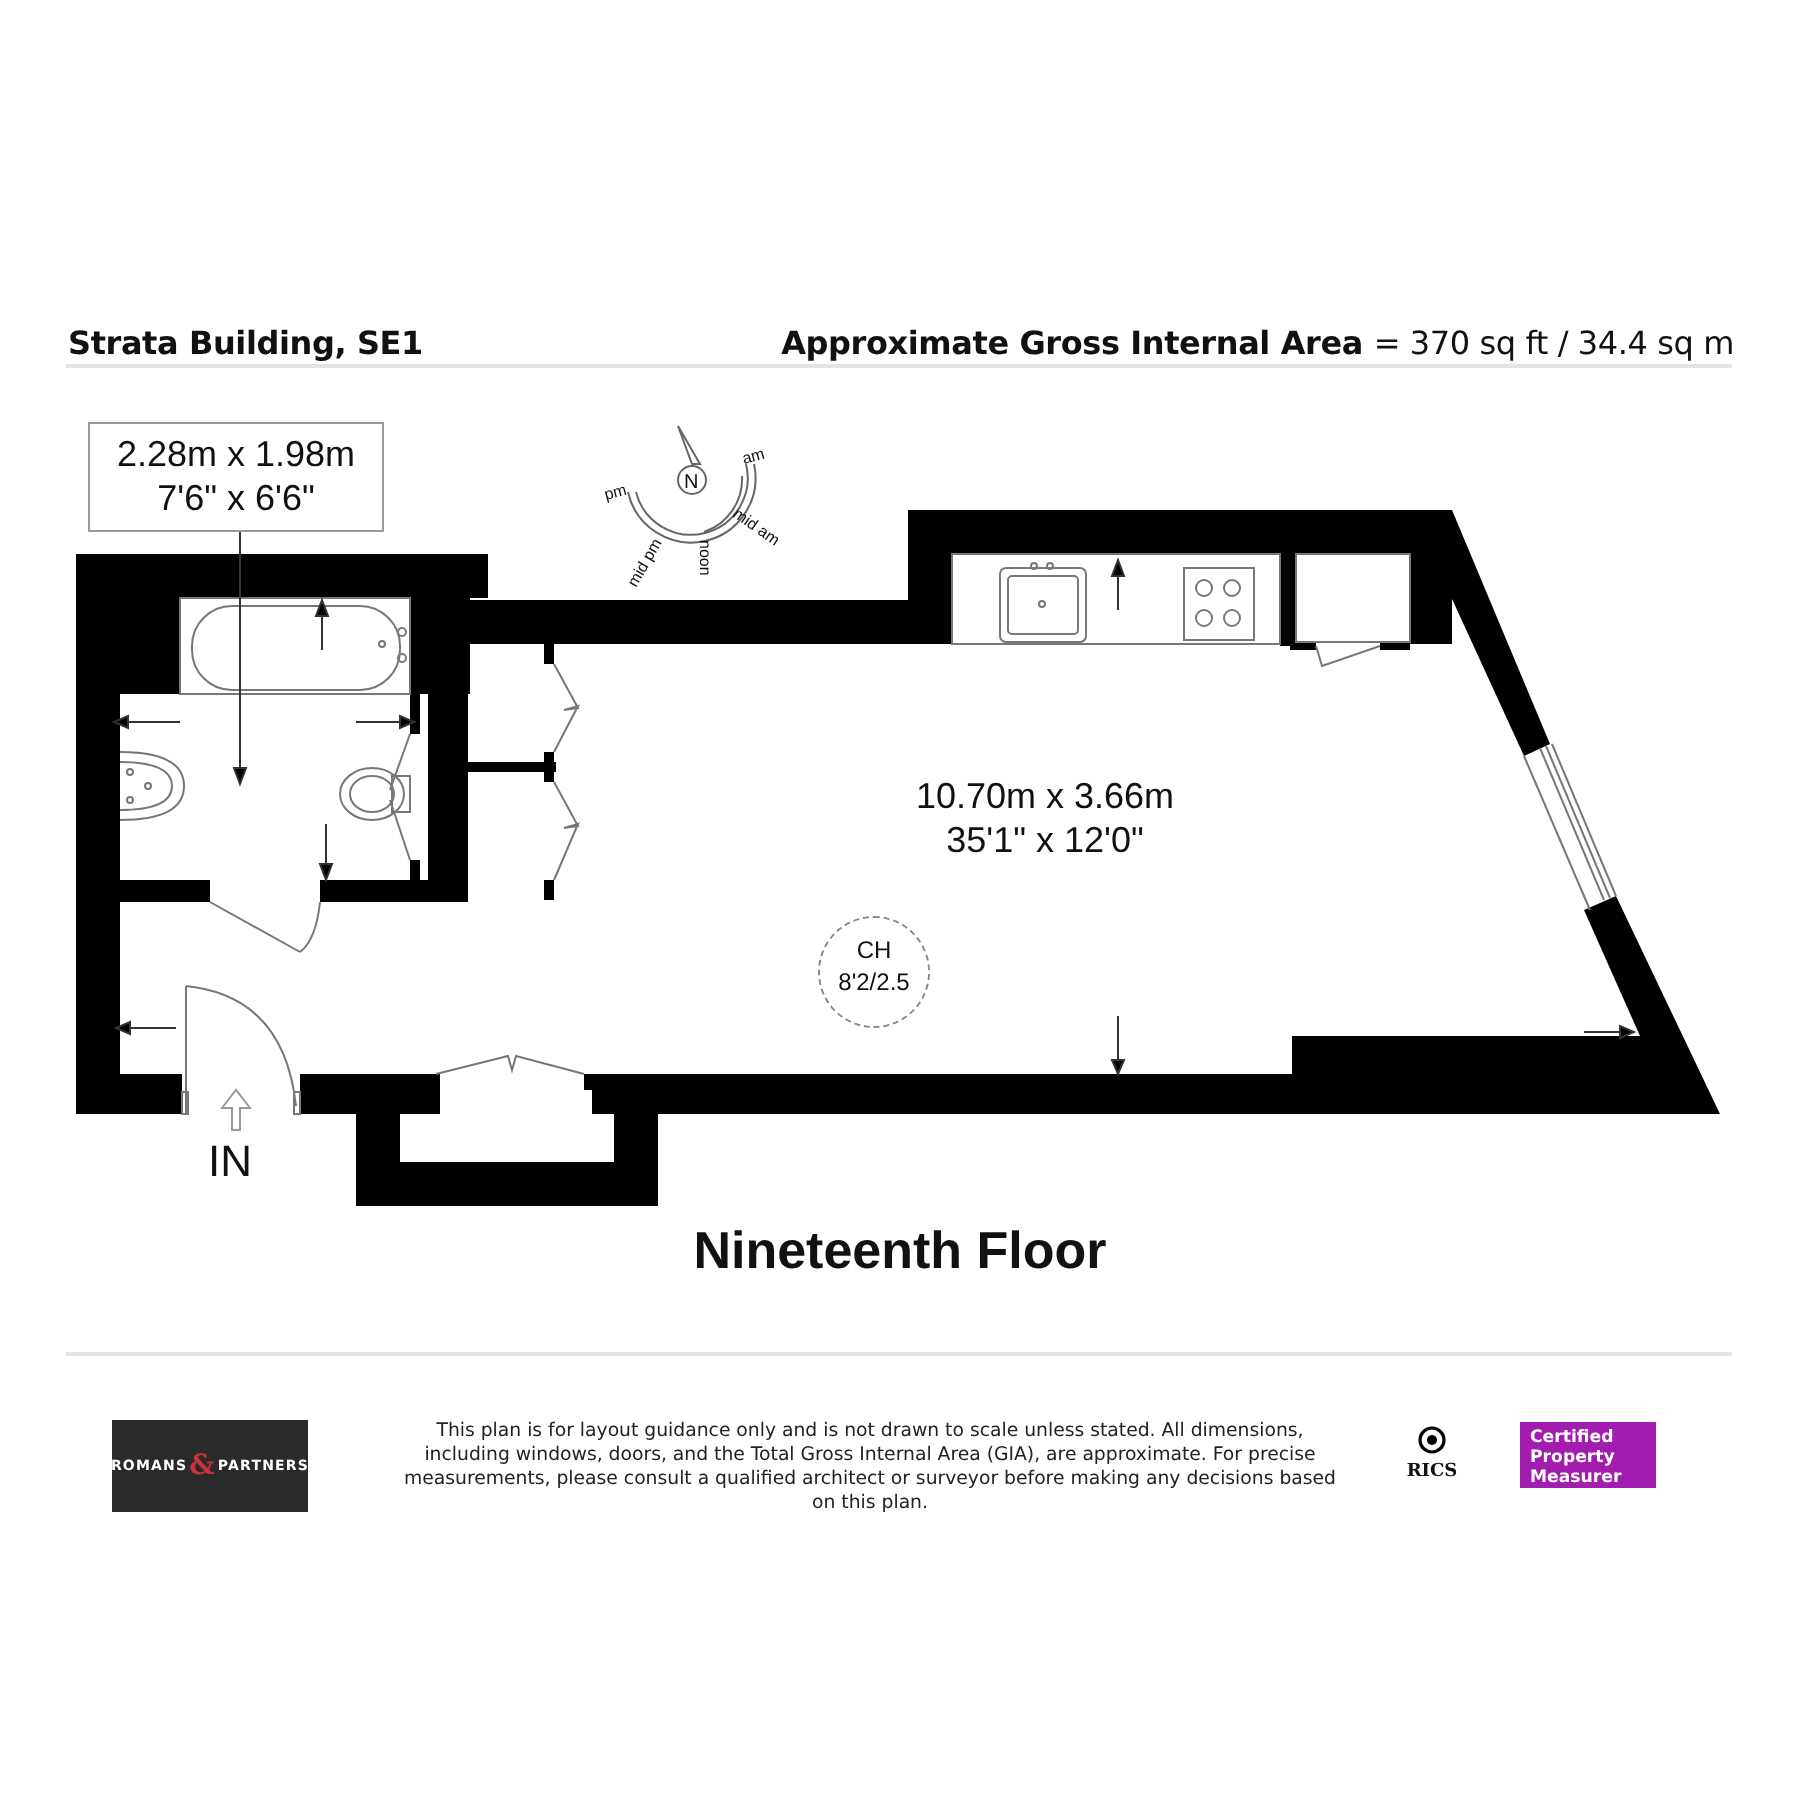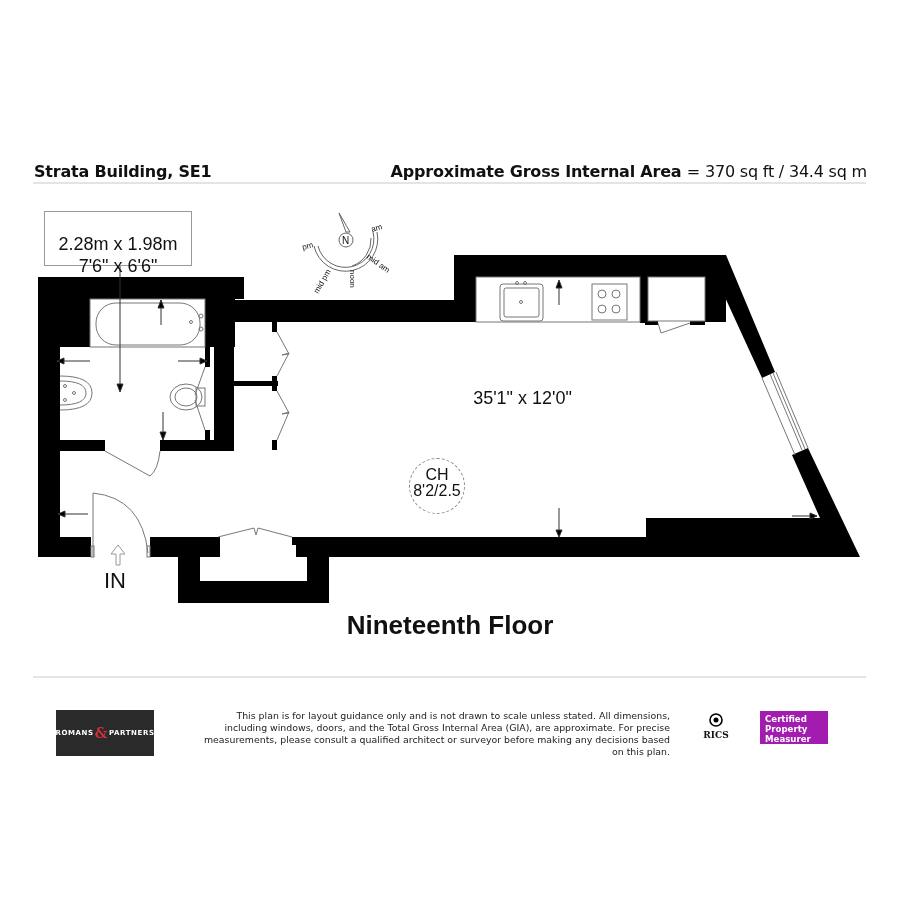--- a/index.html
+++ b/index.html
@@ -6,27 +6,27 @@
   body { width:900px; height:900px; position:relative; overflow:hidden; font-family:"Liberation Sans", sans-serif; color:#111; }
   .abs { position:absolute; }
   .hdr { top:162px; font-size:16px; font-weight:bold; font-family:"DejaVu Sans", sans-serif; letter-spacing:-0.2px; }
   .hdr-left { left:34px; }
   .hdr-right { right:33px; }
   .hdr-right .val { font-weight:normal; }
   .rule { left:33px; width:833px; height:2px; background:#e4e4e4; }
   .plan { left:0; top:0; }
   .lbl { font-family:"Liberation Sans", sans-serif; text-align:center; color:#111; }
   .room-title { left:380px; top:387px; width:285px; font-size:18px; line-height:22px; }
-  .dimbox { left:44px; top:211px; width:148px; height:55px; border:1px solid #999; background:#fff; font-size:18px; line-height:22px; padding-top:21px; box-sizing:border-box; }
-  .ch { left:409px; top:458px; width:56px; height:56px; border:1px dashed #888; border-radius:50%; font-size:16px; line-height:16px; box-sizing:border-box; padding-top:8px; }
+  .dimbox { left:44px; top:211px; width:148px; height:55px; border:1px solid #999; background:#fff; font-size:18px; line-height:22px; padding-top:4px; box-sizing:border-box; }
+  .ch { left:409px; top:458px; width:56px; height:56px; border:1px dashed #888; border-radius:50%; font-size:12px; line-height:16px; box-sizing:border-box; padding-top:8px; }
   .in-label { left:104px; top:568px; font-size:22px; }
   .floor { left:300px; top:610px; width:300px; text-align:center; font-size:26px; font-weight:bold; font-family:"Liberation Sans", sans-serif; }
   .logo { left:56px; top:710px; width:98px; height:46px; background:#2a2a2a; color:#fff; font-size:7px; font-weight:bold; letter-spacing:0.6px; display:flex; align-items:center; justify-content:center; font-family:"DejaVu Sans", sans-serif; }
   .logo .amp { color:#c8333a; font-size:14px; font-family:"DejaVu Serif", serif; margin:0 1px; }
-  .disclaimer { left:200px; top:710px; width:470px; text-align:right; font-size:9.4px; line-height:12px; color:#222; font-family:"DejaVu Sans", sans-serif; }
+  .disclaimer { left:200px; top:710px; width:470px; text-align:center; font-size:9.4px; line-height:12px; color:#222; font-family:"DejaVu Sans", sans-serif; }
   .rics { left:698px; top:712px; width:36px; text-align:center; font-size:9px; font-weight:bold; font-family:"DejaVu Serif", serif; }
   .cert { left:760px; top:711px; width:68px; height:33px; background:#a21caf; color:#fff; font-size:8.6px; font-weight:bold; line-height:10px; padding:3px 5px; box-sizing:border-box; font-family:"DejaVu Sans", sans-serif; }
 </style>
 </head>
 <body>
 
 <div class="abs hdr hdr-left">Strata Building, SE1</div>
 <div class="abs hdr hdr-right">
   <span>Approximate Gross Internal Area</span>
   <span class="val">= 370 sq ft / 34.4 sq m</span>
@@ -186,20 +186,21 @@
     <polygon points="118,545 111,554 116,554 116,565 120,565 120,554 125,554"></polygon>
   </g>
 </svg>
 
 <div class="abs lbl dimbox">
   <div>2.28m x 1.98m</div>
   <div>7'6" x 6'6"</div>
 </div>
 
 <div class="abs lbl room-title">
+  <div>10.70m x 3.66m</div>
   <div>35'1" x 12'0"</div>
 </div>
 
 <div class="abs lbl ch">
   <div>CH</div>
   <div>8'2/2.5</div>
 </div>
 
 <div class="abs lbl in-label">IN</div>
 

